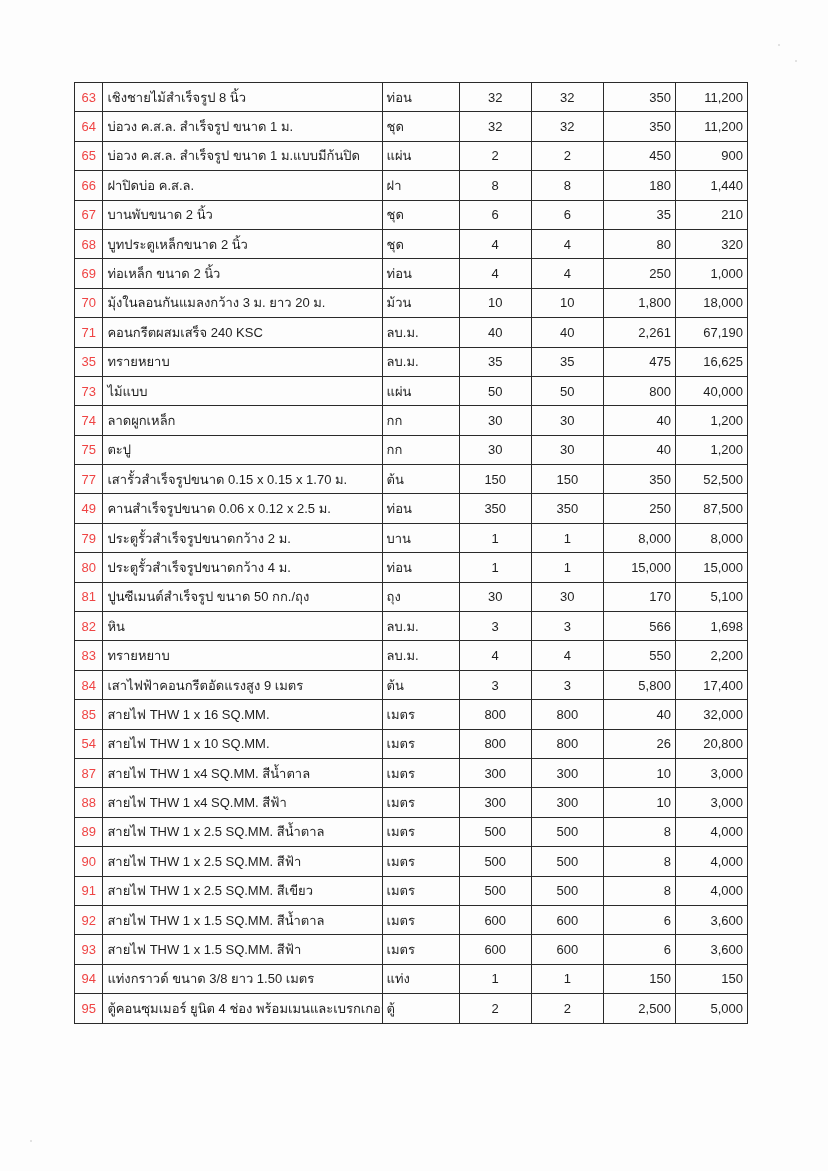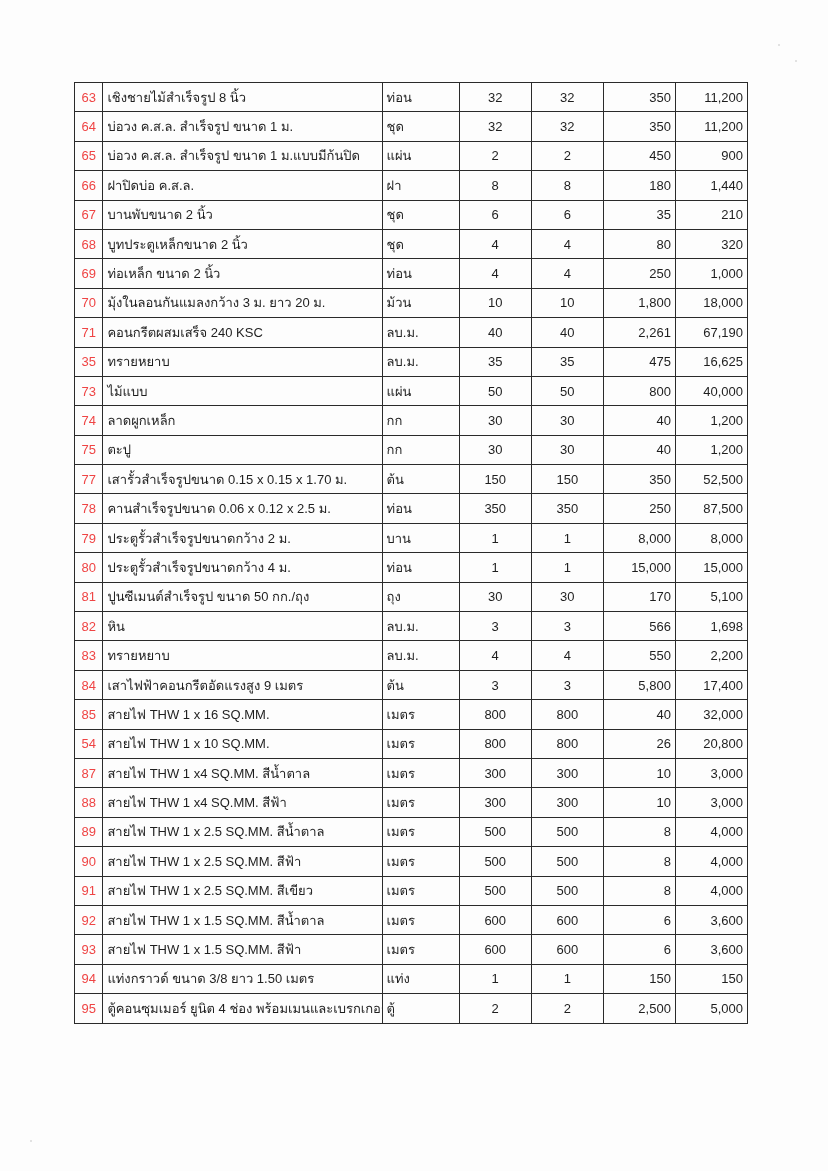--- a/index.html
+++ b/index.html
@@ -153,21 +153,21 @@
         <tr>
           <td class="no">77</td>
           <td class="desc">เสารั้วสำเร็จรูปขนาด 0.15 x 0.15 x 1.70 ม.</td>
           <td class="unit">ต้น</td>
           <td class="q1">150</td>
           <td class="q2">150</td>
           <td class="price">350</td>
           <td class="total">52,500</td>
         </tr>
         <tr>
-          <td class="no">78</td>
+          <td class="no">49</td>
           <td class="desc">คานสำเร็จรูปขนาด 0.06 x 0.12 x 2.5 ม.</td>
           <td class="unit">ท่อน</td>
           <td class="q1">350</td>
           <td class="q2">350</td>
           <td class="price">250</td>
           <td class="total">87,500</td>
         </tr>
         <tr>
           <td class="no">79</td>
           <td class="desc">ประตูรั้วสำเร็จรูปขนาดกว้าง 2 ม.</td>

